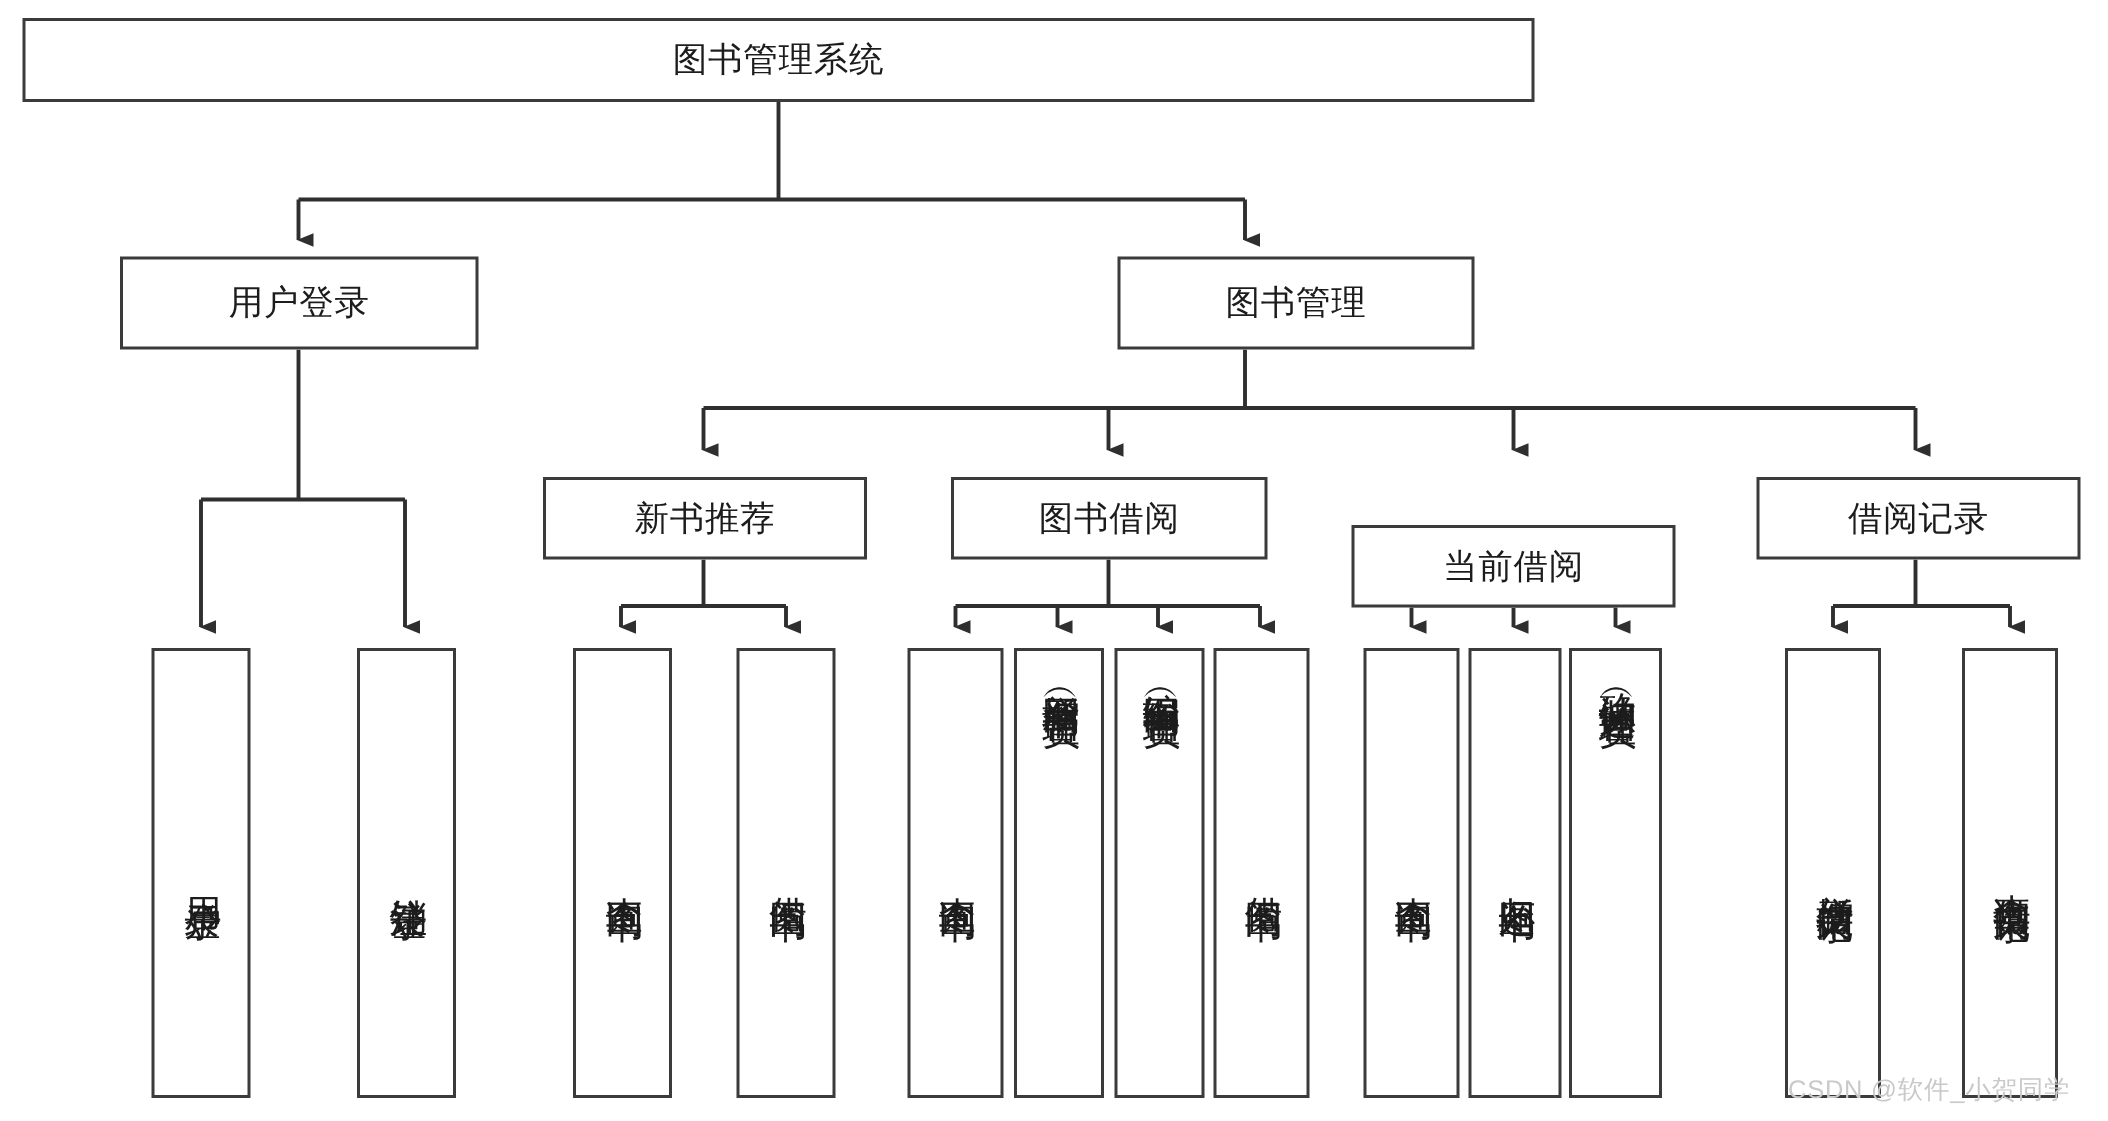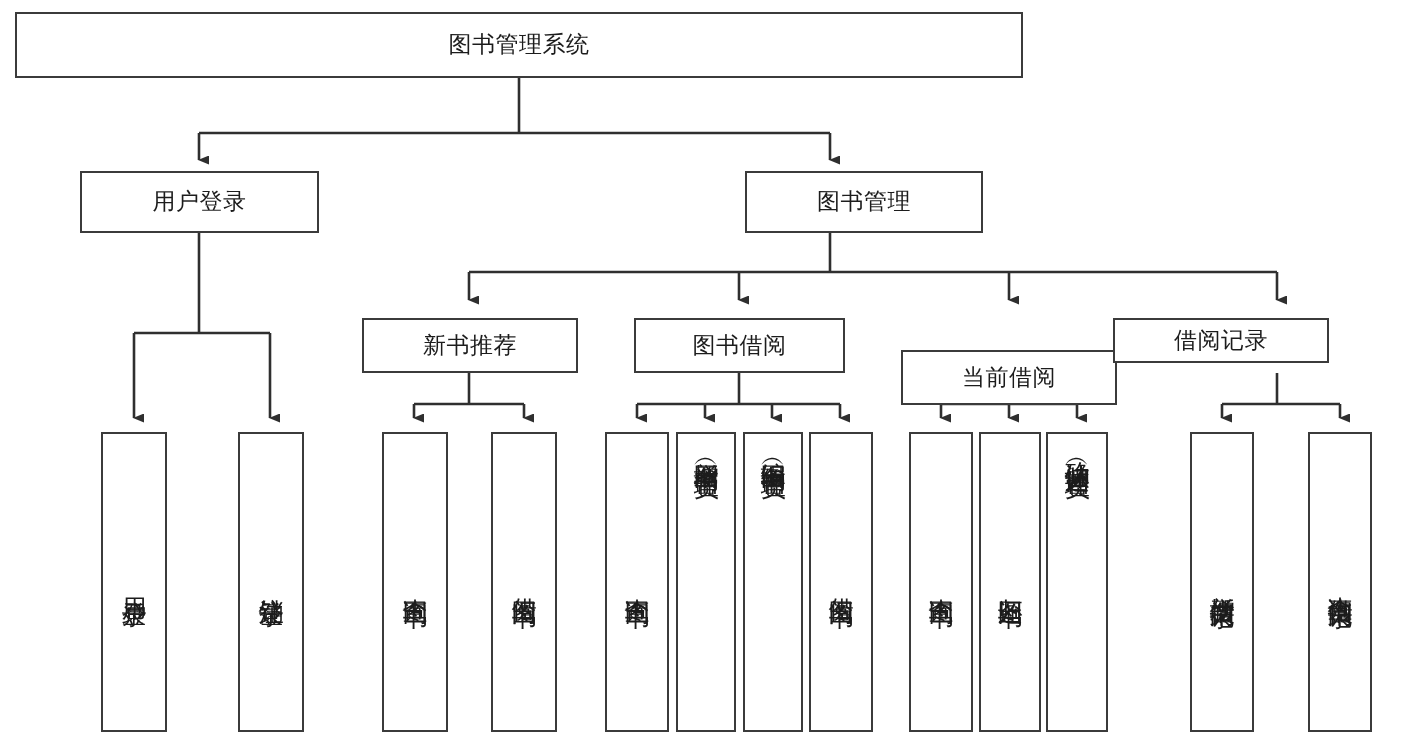--- a/index.html
+++ b/index.html
@@ -121,21 +121,21 @@
       <path d="M1009,404 L1009,418" marker-end="url(#arrowhead)"></path>
       <path d="M1077,404 L1077,418" marker-end="url(#arrowhead)"></path>
 
       <path d="M1277,373 L1277,404"></path>
       <path d="M1222,404 L1340,404"></path>
       <path d="M1222,404 L1222,418" marker-end="url(#arrowhead)"></path>
       <path d="M1340,404 L1340,418" marker-end="url(#arrowhead)"></path>
     </g>
   </svg>
 
-  <div class="node-box" style="left:15px; top:12px; width:1008px; height:66px;">
+  <div class="node-box" style="left:15px; top:12px; width:1008px; height:56px;">
     <span class="node-label-h">图书管理系统</span>
   </div>
 
   <div class="node-box" style="left:80px; top:171px; width:239px; height:62px;">
     <span class="node-label-h">用户登录</span>
   </div>
 
   <div class="node-box" style="left:745px; top:171px; width:238px; height:62px;">
     <span class="node-label-h">图书管理</span>
   </div>
@@ -145,21 +145,21 @@
   </div>
 
   <div class="node-box" style="left:362px; top:318px; width:216px; height:55px;">
     <span class="node-label-h">新书推荐</span>
   </div>
 
   <div class="node-box" style="left:901px; top:318px; width:216px; height:55px;margin-top:32px;">
     <span class="node-label-h">当前借阅</span>
   </div>
 
-  <div class="node-box" style="left:1113px; top:318px; width:216px; height:45px;">
+  <div class="node-box" style="left:1171px; top:318px; width:216px; height:55px;">
     <span class="node-label-h">借阅记录</span>
   </div>
 
   <div class="node-box leaf-box centered" style="left:101px; top:432px; width:66px; height:300px;">
     <span class="node-label-v">用户登录</span>
   </div>
 
   <div class="node-box leaf-box centered" style="left:238px; top:432px; width:66px; height:300px;">
     <span class="node-label-v">注销登录</span>
   </div>
@@ -201,14 +201,15 @@
   </div>
 
   <div class="node-box leaf-box centered" style="left:1190px; top:432px; width:64px; height:300px;">
     <span class="node-label-v">新增借阅记录</span>
   </div>
 
   <div class="node-box leaf-box centered" style="left:1308px; top:432px; width:64px; height:300px;">
     <span class="node-label-v">查询借阅记录</span>
   </div>
 
+  <div class="watermark" style="left:1192px; top:715px;">CSDN @软件_小贺同学</div>
 
 </div>
 
 </body></html>

